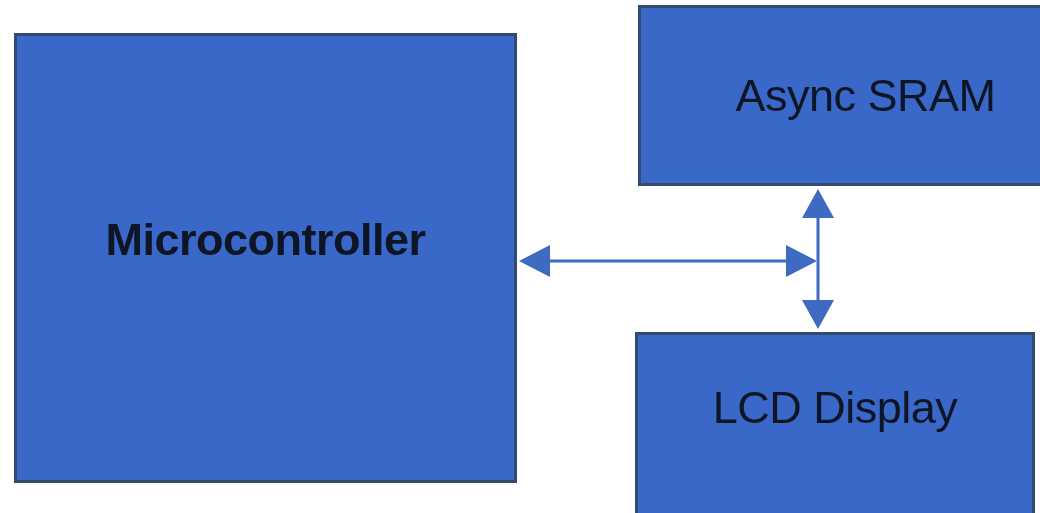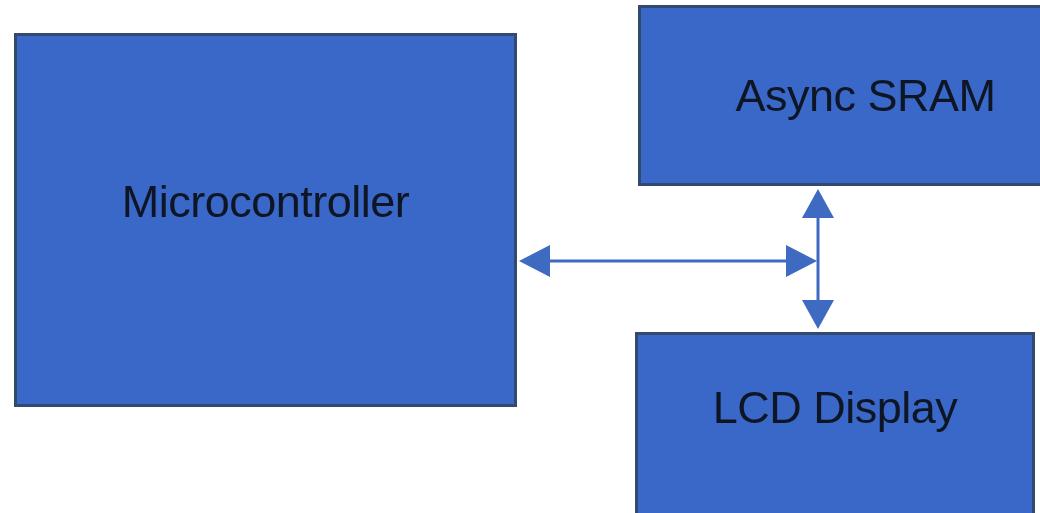--- a/index.html
+++ b/index.html
@@ -27,22 +27,23 @@
     text-align: center;
     color: var(--text, #0e1626);
     font-size: 45px;
     line-height: 1.5;
     letter-spacing: -0.5px;
   }
   .node-mcu {
     left: 14px;
     top: 33px;
     width: 503px;
-    height: 374px;
+    height: 450px;
     padding-bottom: 36px;
+    font-weight: bold;
   }
   .node-sram {
     left: 638px;
     top: 5px;
     width: 455px;
     height: 181px;
   }
   .node-lcd {
     left: 635px;
     top: 332px;

